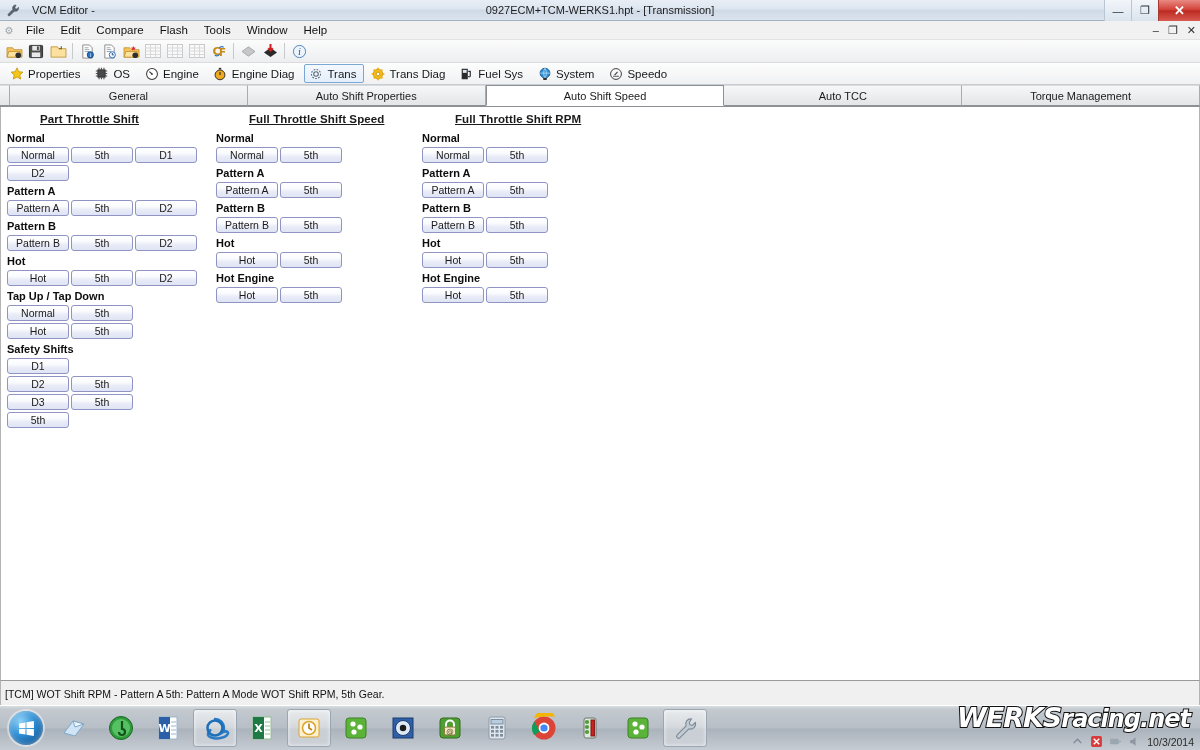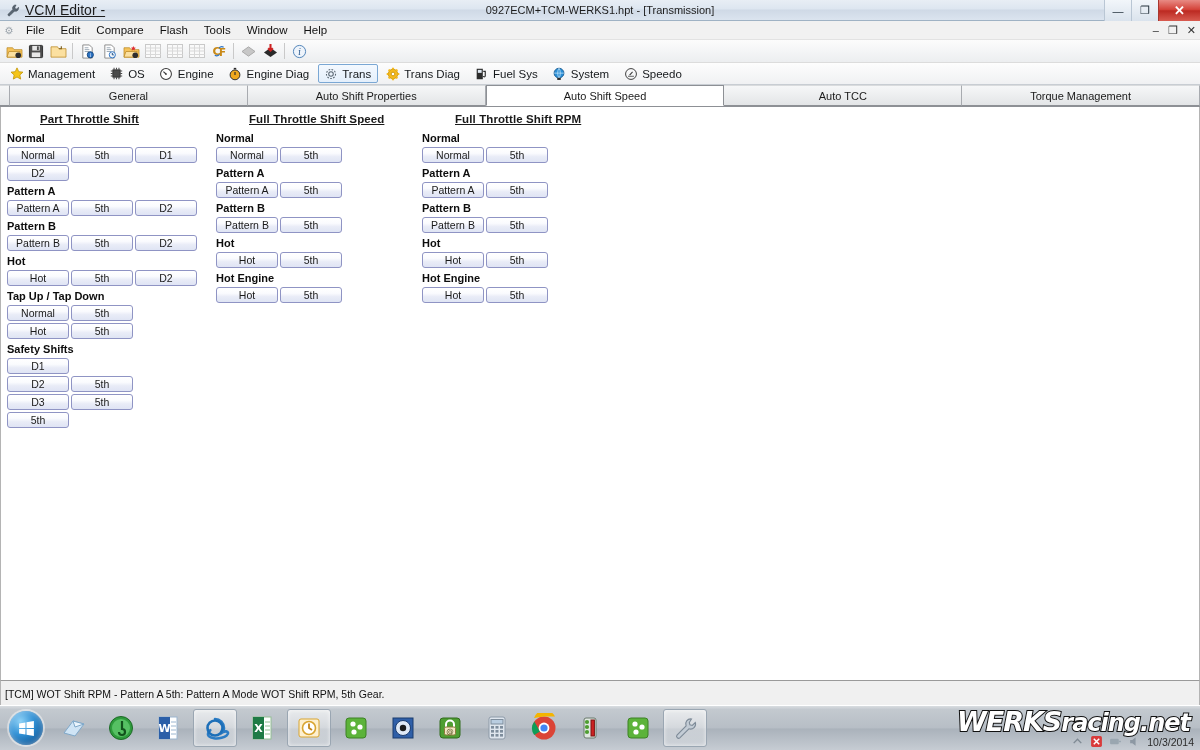--- a/index.html
+++ b/index.html
@@ -18,21 +18,21 @@
     background: linear-gradient(to bottom, #e8eef5 0%, #dde6f0 45%, #cfd9e6 50%, #dbe4ef 100%);
     border-bottom: 1px solid #9fb2c4;
     display: flex; align-items: center;
   }
   #titlebar .tb-icon {
     width: 18px; height: 16px; margin-left: 4px;
     display: flex; align-items: center; justify-content: center;
     color: #3a4752; font-size: 12px;
   }
   #titlebar .tb-app {
-    font-size: 14px; color: #1c1c1c; margin-left: 3px; white-space: nowrap; text-decoration: underline;
+    font-size: 11px; color: #1c1c1c; margin-left: 10px; white-space: nowrap;
   }
   #titlebar .tb-doc {
     position: absolute; left: 0; right: 0; text-align: center;
     font-size: 11px; color: #1c1c1c; pointer-events: none;
   }
   #win-controls {
     position: absolute; right: 0; top: 0;
     display: flex; height: 21px; align-items: stretch;
   }
   #win-controls .wc {
@@ -230,21 +230,21 @@
 
   #werks-logo {
     position: absolute; right: 10px; top: -2px;
     font-family: "DejaVu Sans", sans-serif;
     font-size: 27px; font-weight: bold; font-style: italic;
     letter-spacing: -1px;
     color: #ffffff;
     -webkit-text-stroke: 2px #111;
     paint-order: stroke fill;
     white-space: nowrap;
-    line-height: 36px;
+    line-height: 28px;
   }
   #werks-logo .lc2 { font-size: 24px; }
 </style>
 </head>
 <body>
 
 <div id="titlebar">
   <span class="tb-icon">
     <svg width="13" height="13" viewBox="0 0 16 16">
       <path d="M11.2 1.2a4 4 0 0 0-4.1 5.6L1.6 12.3a1.4 1.4 0 0 0 2 2l5.5-5.5a4 4 0 0 0 5.1-4.9l-2.2 2.2-1.8-.4-.4-1.8z" fill="#5a6673" stroke="#39424c" stroke-width=".6"></path>
@@ -369,21 +369,21 @@
   </div>
 </div>
 
 <div id="navbar">
   <div class="navitem">
     <span class="nicon">
       <svg width="14" height="14" viewBox="0 0 16 16">
           <path d="M8 1l2 4.4 4.8.5-3.6 3.2 1 4.7L8 11.4 3.8 13.8l1-4.7L1.2 5.9 6 5.4z" fill="#f5c518" stroke="#c79a0a"></path>
         </svg>
     </span>
-    <span>Management</span>
+    <span>Properties</span>
   </div>
   <div class="navitem">
     <span class="nicon">
       <svg width="13" height="13" viewBox="0 0 16 16">
           <rect x="3.5" y="3.5" width="9" height="9" fill="#4a4a4a" stroke="#2b2b2b"></rect>
           <g stroke="#4a4a4a" stroke-width="1.3">
             <path d="M5 1v2.5M8 1v2.5M11 1v2.5M5 12.5V15M8 12.5V15M11 12.5V15M1 5h2.5M1 8h2.5M1 11h2.5M12.5 5H15M12.5 8H15M12.5 11H15"></path>
           </g>
         </svg>
     </span>

